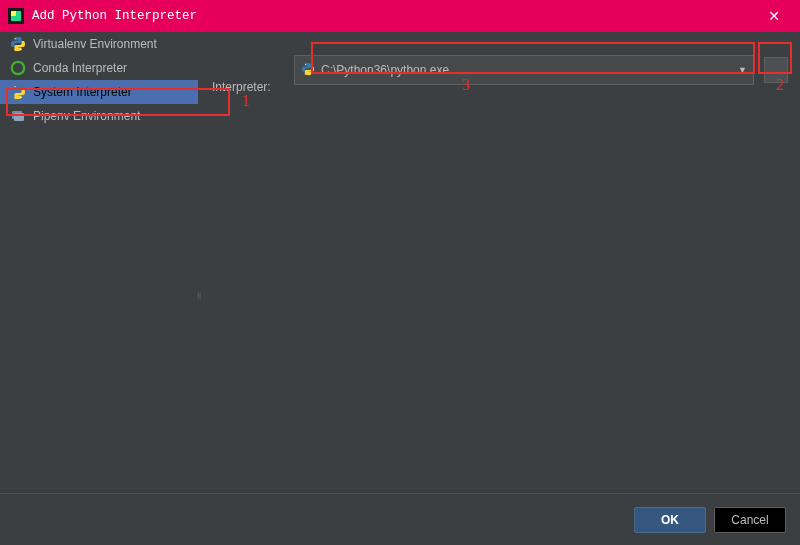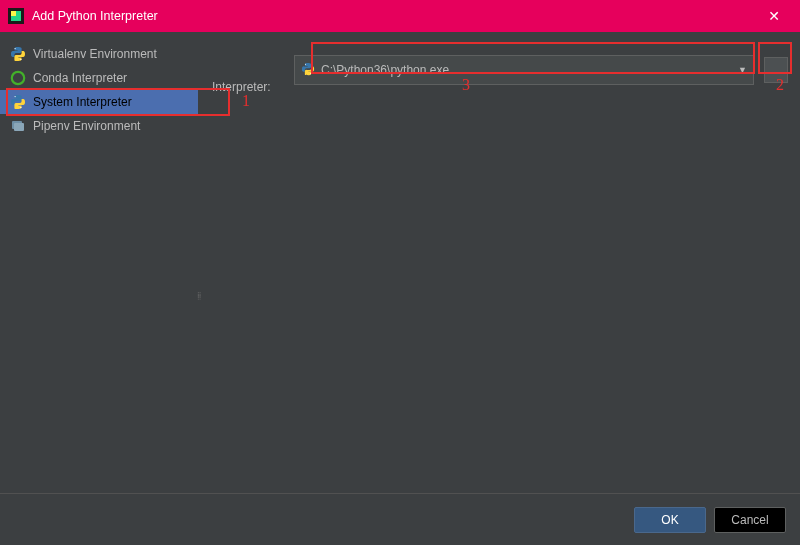--- a/index.html
+++ b/index.html
@@ -14,34 +14,33 @@
     .titlebar {
       height: 32px; background: #e6005c;
       display: flex; align-items: center; justify-content: space-between;
       padding: 0 6px 0 8px; color: #ffffff;
     }
     .titlebar-left { display: flex; align-items: center; gap: 8px; }
     .app-icon {
       width: 16px; height: 16px;
       display: flex; align-items: center; justify-content: center;
     }
-    .title-text { font-size: 12.5px; }
+    .title-text { font-size: 12.5px; font-family: Liberation Mono, monospace; }
     .close-btn {
       width: 40px; height: 32px;
       display: flex; align-items: center; justify-content: center;
       cursor: pointer; font-size: 14px;
     }
     .content {
       display: flex;
       height: 461px;
       position: relative;
     }
     .sidebar {
       width: 198px;
-      padding-top: 10px;
     }
     .sidebar-item {
       height: 24px;
       display: flex; align-items: center;
       padding-left: 10px; gap: 7px;
       cursor: pointer;
     }
     .sidebar-item.selected { background: #4b6eaf; color: #000000; }
     .sidebar-icon {
       width: 16px; height: 16px;
@@ -80,21 +79,21 @@
       gap: 8px; padding: 0 14px;
     }
     .btn {
       height: 26px; min-width: 72px; padding: 0 14px;
       border: 1px solid #5e6060; background: #000000;
       color: #bbbbbb; display: flex; align-items: center; justify-content: center;
       cursor: pointer; font-size: 12px; border-radius: 2px;
     }
     .btn.primary {
       background: #365880; border: 1px solid #4a688c;
-      color: #ffffff; font-weight: normal;
+      color: #ffffff; font-weight: bold;
     }
     
     .annot-box {
       position: absolute; border: 2px solid #e62e2e;
       pointer-events: none;
     }
     .annot-num {
       position: absolute; color: #e62e2e;
       font-family: "Times New Roman", serif;
       font-size: 16px; pointer-events: none;

